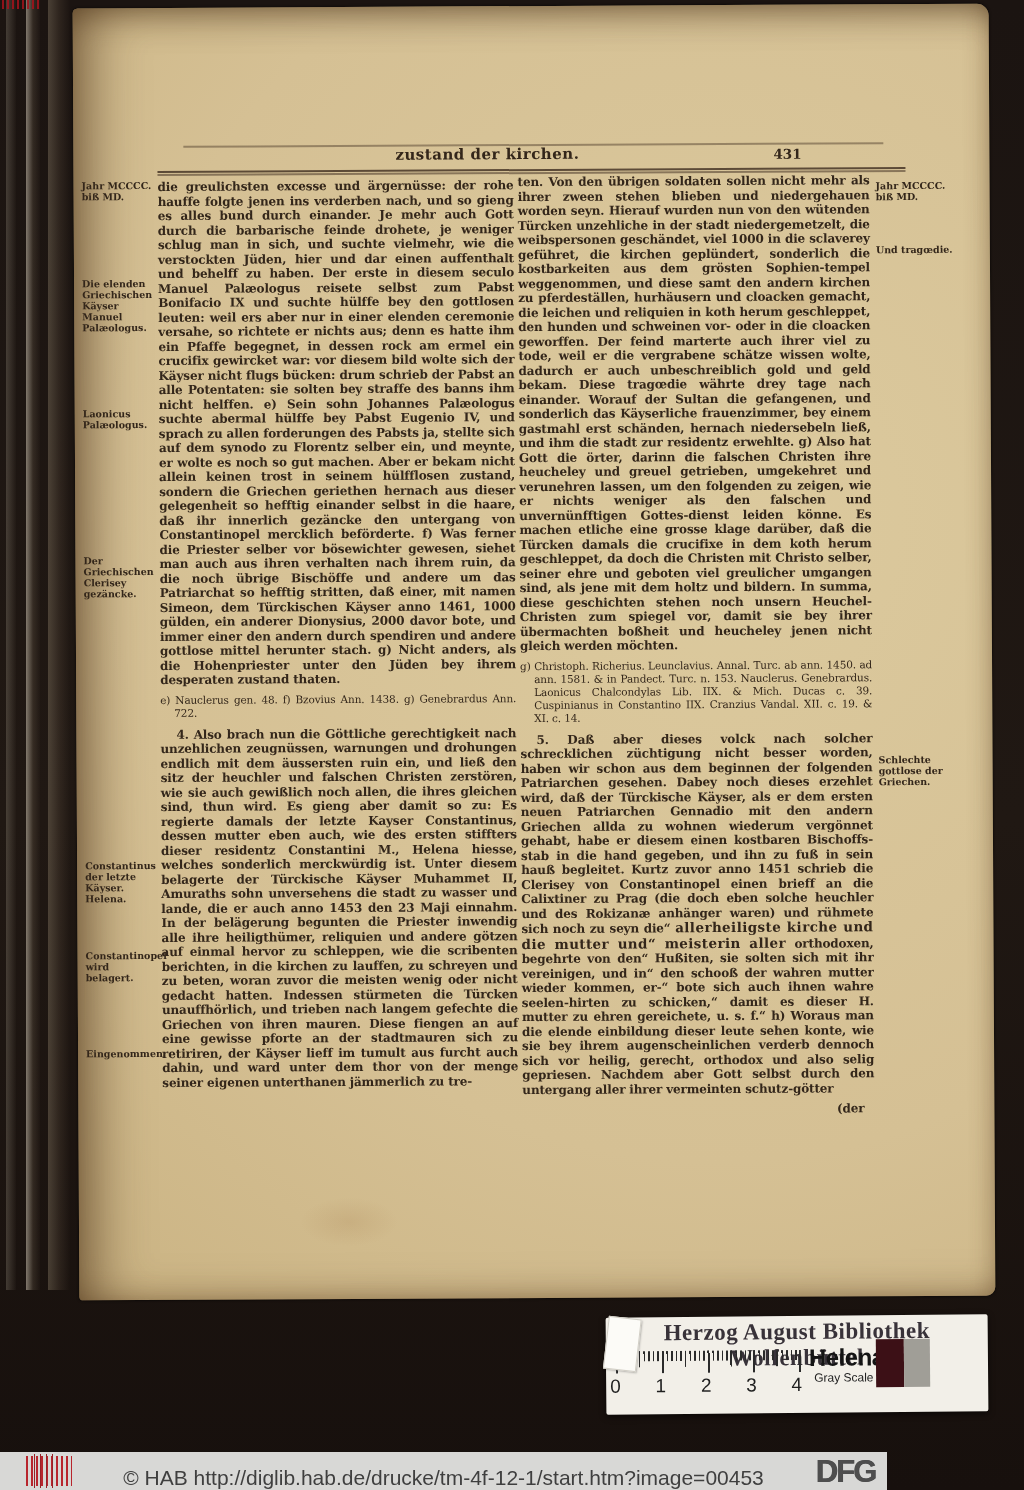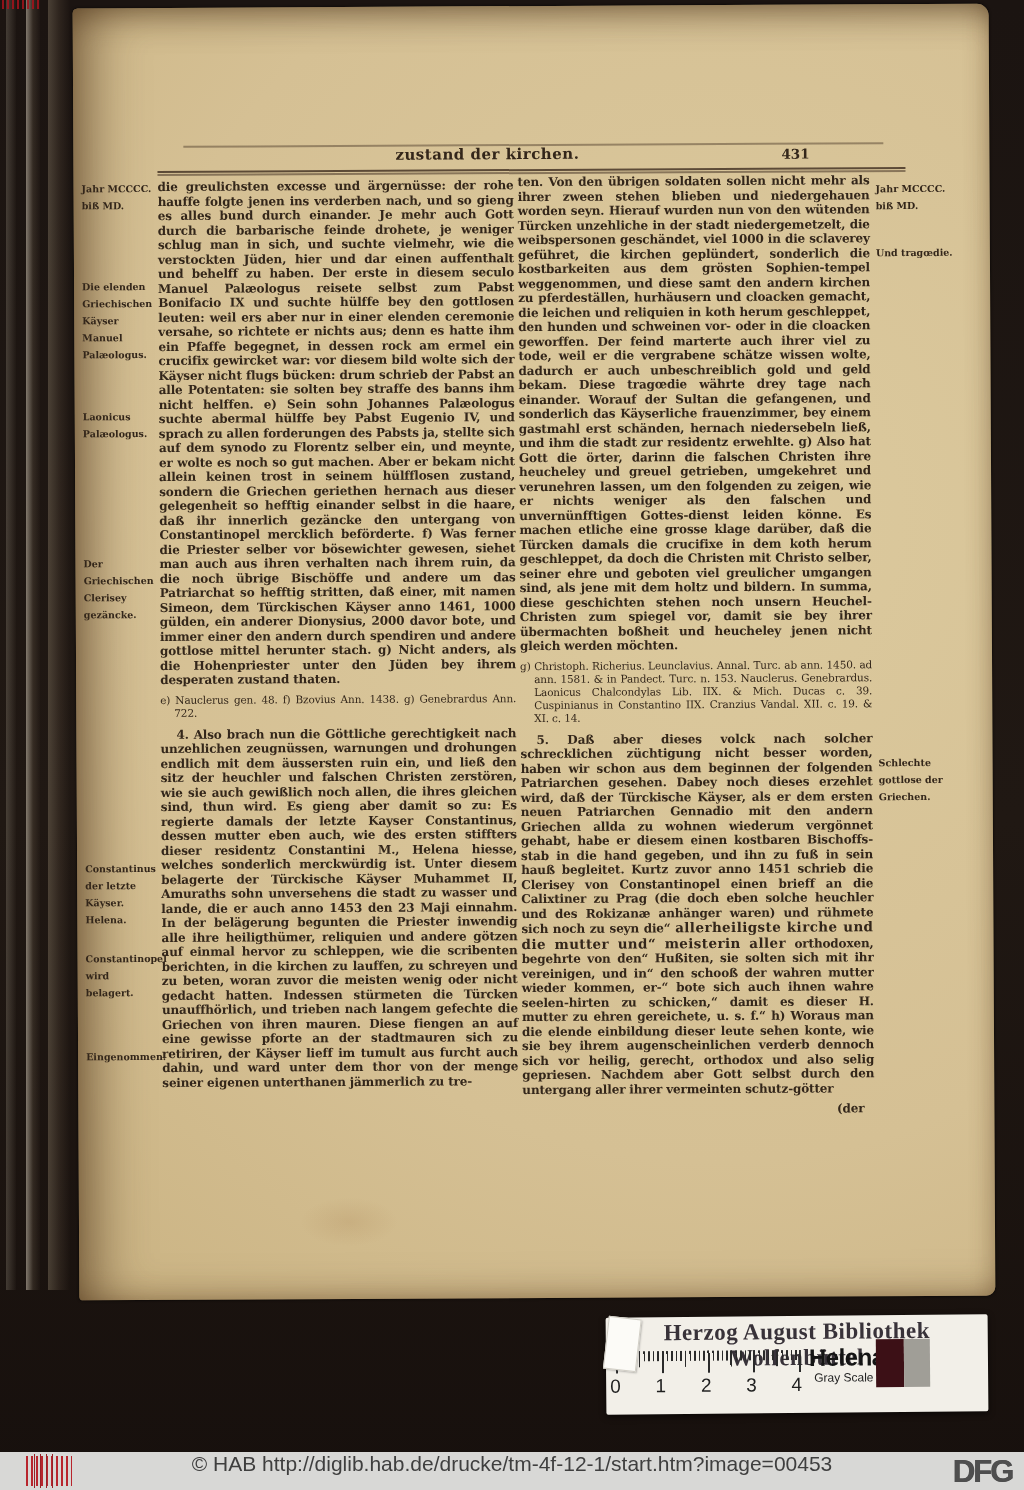--- a/index.html
+++ b/index.html
@@ -21,47 +21,47 @@
   .stain{position:absolute;border-radius:50%;pointer-events:none;}
   .s1{left:420px;top:780px;width:90px;height:60px;background:radial-gradient(closest-side,rgba(150,95,40,.18),transparent 70%);}
   .s2{left:660px;top:250px;width:120px;height:90px;background:radial-gradient(closest-side,rgba(150,95,40,.12),transparent 70%);}
   .s3{left:200px;top:1180px;width:140px;height:70px;background:radial-gradient(closest-side,rgba(140,90,40,.12),transparent 70%);}
   .ink{color:#33261a;}
   .hdr-rule{position:absolute;height:1.5px;background:#473526;opacity:.85;}
   .r-top{left:110px;top:138px;width:700px;opacity:.45;}
   .r-mid{left:84px;top:163px;width:748px;}
   .r-mid2{left:84px;top:166px;width:748px;opacity:.55;}
   .header-title{position:absolute;left:84px;top:139px;width:660px;text-align:center;font-size:15px;font-weight:bold;letter-spacing:.5px;}
-  .page-num{position:absolute;left:700px;top:141px;font-size:13.5px;font-weight:bold;margin-left:8px;}
+  .page-num{position:absolute;left:700px;top:141px;font-size:13.5px;font-weight:bold;}
   .col{position:absolute;font-size:12px;line-height:14.5px;font-weight:bold;text-align:justify;letter-spacing:-0.15px;}
   .col p{margin:0 0 6px 0;}
   .col p.indent{text-indent:16px;}
   .col-left{left:84px;top:172px;width:356px;}
   .col-right{left:444px;top:169px;width:352px;}
   .footnote{font-size:10.5px;line-height:13px;font-weight:normal;margin:4px 0 8px 0;padding-left:14px;text-indent:-14px;}
   .emph{font-size:13.5px;letter-spacing:.4px;}
   .catchword{text-align:right;padding-right:10px;}
-  .mn{position:absolute;width:72px;font-size:9.5px;line-height:17px;font-weight:bold;text-align:left;color:#33261a;}
+  .mn{position:absolute;width:72px;font-size:9.5px;line-height:11px;font-weight:bold;text-align:left;color:#33261a;}
   .mn-l{left:8px;}
   .mn-r{left:802px;width:82px;}
   
   .label{position:absolute;left:606px;top:1316px;width:382px;height:97px;background:#f2efe8;border-radius:2px;transform:rotate(-0.5deg);box-shadow:0 2px 6px rgba(0,0,0,.6);}
   .label-title{position:absolute;left:0;top:3px;width:100%;text-align:center;font-family:"Liberation Serif",serif;font-weight:bold;font-size:23px;color:#383239;letter-spacing:.5px;}
   .ticks-fine{position:absolute;left:10px;top:34px;width:183px;height:10px;background:repeating-linear-gradient(90deg,#2a2a2a 0 1.5px,transparent 1.5px 4.6px);}
   .ticks-half{position:absolute;left:10px;top:34px;width:183px;height:16px;background:repeating-linear-gradient(90deg,#2a2a2a 0 1.5px,transparent 1.5px 22.9px);}
   .ticks-unit{position:absolute;left:10px;top:34px;width:185px;height:22px;background:repeating-linear-gradient(90deg,#2a2a2a 0 2px,transparent 2px 45.8px);}
   .ruler-nums{position:absolute;left:4px;top:58px;width:192px;display:flex;justify-content:space-between;font-family:"Liberation Sans",sans-serif;font-size:19px;color:#1f1f1f;}
   .kodak{position:absolute;left:203px;top:28px;font-family:"Liberation Sans",sans-serif;font-weight:bold;font-size:24px;color:#141414;letter-spacing:-0.5px;}
   .grayscale{position:absolute;left:208px;top:55px;font-family:"Liberation Sans",sans-serif;font-size:12px;color:#222;}
   .patch{position:absolute;top:24px;height:48px;}
   .patch-maroon{left:270px;width:28px;background:#3c1016;}
   .patch-gray{left:298px;width:26px;background:#a09e97;}
   .patch-white{left:322px;top:21px;width:31px;height:51px;background:#fcfbf7;border:1px solid #d2cfc6;transform:rotate(7deg);box-shadow:1px 1px 2px rgba(0,0,0,.25);}
   
-  .bottombar{position:absolute;left:0;top:1452px;width:1024px;height:38px;background:#d8d8d6;display:flex;align-items:flex-start;}
+  .bottombar{position:absolute;left:0;top:1452px;width:887px;height:38px;background:#d8d8d6;display:flex;align-items:flex-end;}
   .redmark{position:absolute;left:26px;top:4px;width:46px;height:30px;background:repeating-linear-gradient(90deg,#b5121b 0 2px,transparent 2px 5px);opacity:.9;}
   .redmark:after{content:"";position:absolute;left:8px;top:-2px;width:22px;height:34px;background:repeating-linear-gradient(90deg,#8e0e15 0 1.5px,transparent 1.5px 6px);}
   .copyright{flex:1;text-align:center;font-family:"Liberation Sans",sans-serif;font-size:21px;color:#3f3f3f;}
   .dfg{position:absolute;right:12px;top:2px;font-family:"Liberation Sans",sans-serif;font-weight:bold;font-size:31px;color:#4e4e4e;letter-spacing:-2px;text-shadow:.6px 0 0 #4e4e4e;}
 </style>
 </head>
 <body>
 
 <div class="screen">
 

